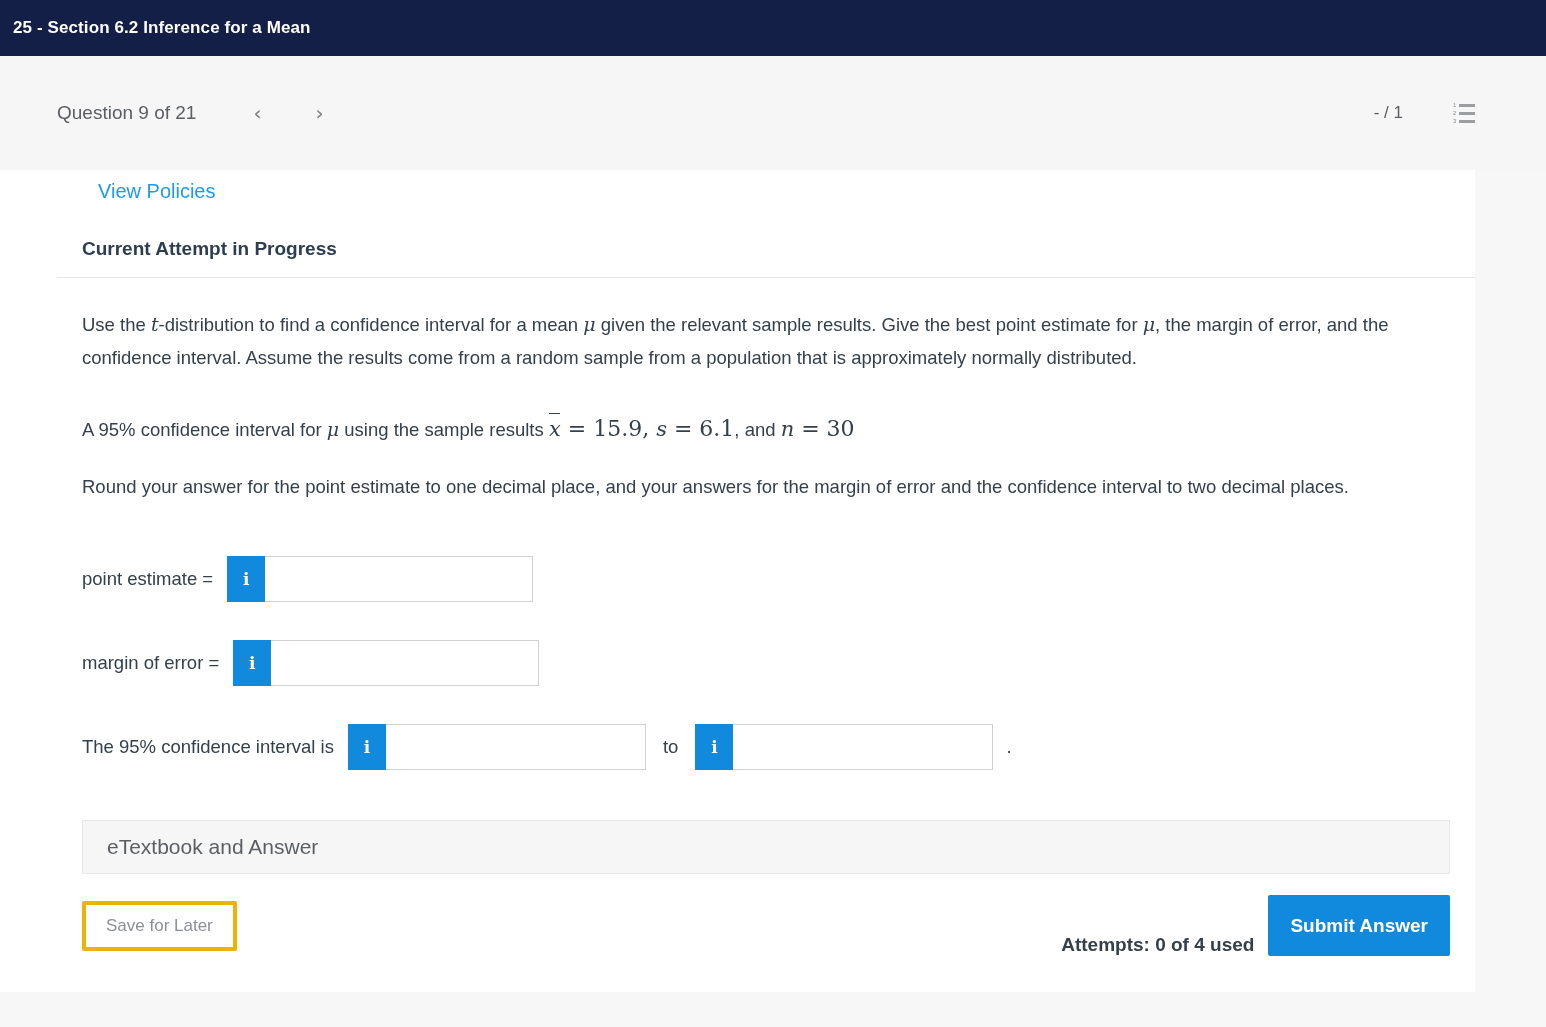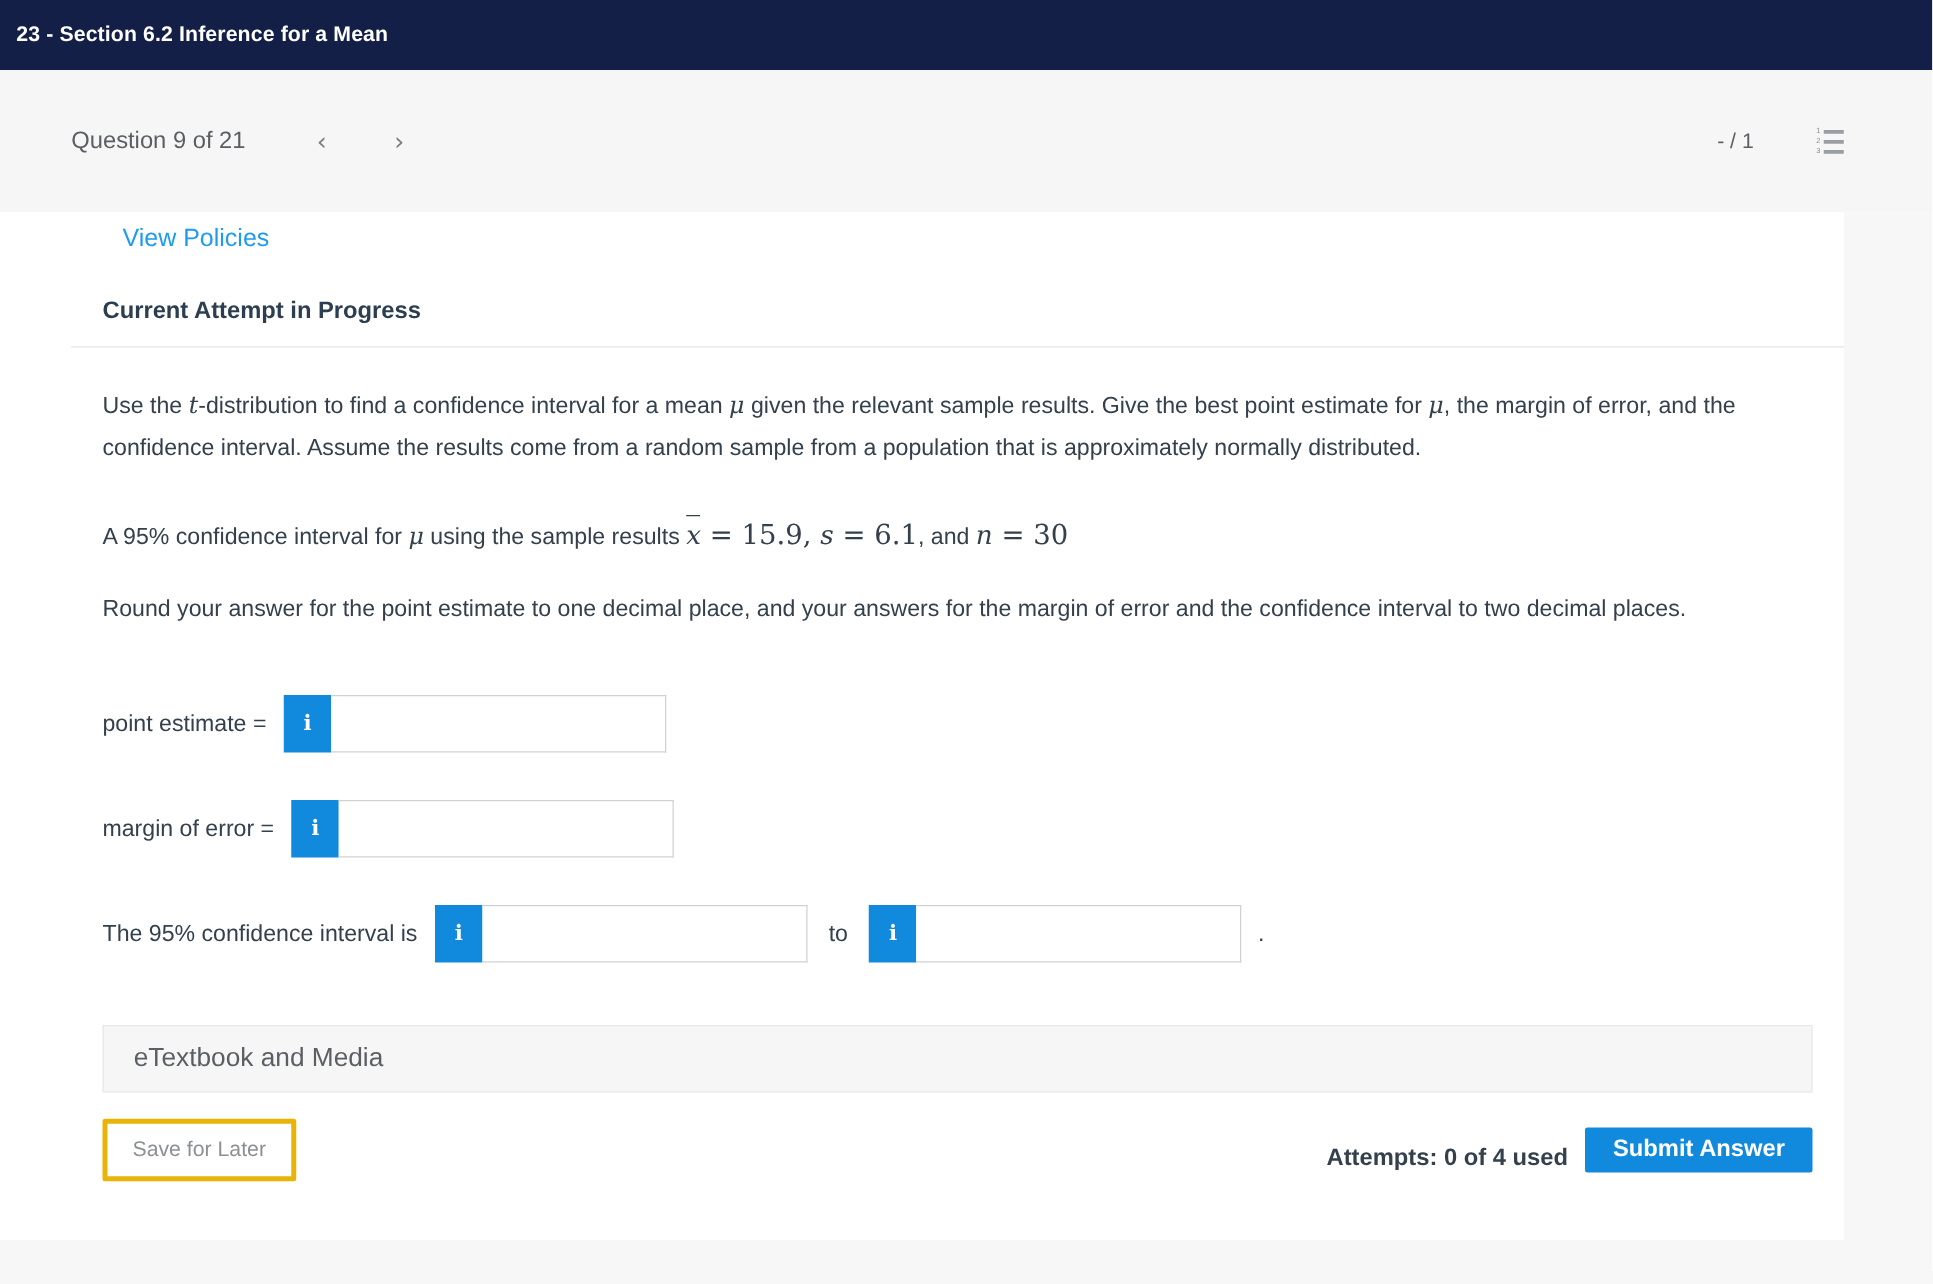--- a/index.html
+++ b/index.html
@@ -131,37 +131,37 @@
     border: 4px solid #eab308; background: #ffffff; color: #8c9095;
     font-size: 17px; padding: 0 20px; height: 50px; cursor: pointer;
     font-family: Liberation Sans, sans-serif; border-radius: 2px;
   }
   .footer-right { margin-left: auto; display: flex; align-items: flex-end; }
   .attempts {
     font-size: 19px; font-weight: bold; color: #34414d; margin-right: 14px; white-space: nowrap;
   }
   .submit-btn {
     background: #1189dd; color: #ffffff; border: none; border-radius: 2px;
-    font-size: 19px; font-weight: bold; height: 36px; padding: 0 22px; cursor: pointer;
+    font-size: 19px; font-weight: bold; height: 61px; padding: 0 22px; cursor: pointer;
     font-family: "Liberation Sans", sans-serif;
   }
 
   .page-bottom {
     position: absolute; left: 0; top: 992px; width: 1546px; height: 35px; background: #f7f7f7;
   }
   .side-left { position: absolute; left: 0; top: 170px; width: 57px; height: 822px; background: #ffffff; }
   .side-right { position: absolute; left: 1475px; top: 170px; width: 71px; height: 822px; background: #f7f7f7; }
 </style>
 </head>
 <body>
 
 <div class="page">
 
   <div class="app-header">
-    <div class="title">23 - Section 6.2 Inference for a Mean</div>
+    <div class="title">25 - Section 6.2 Inference for a Mean</div>
   </div>
 
   <div class="qbar">
     <div class="qbar-inner">
       <div class="q-label">Question 9 of 21</div>
       <div class="nav-arrows">
         <div class="nav-arrow prev">‹</div>
         <div class="nav-arrow next">›</div>
       </div>
       <div class="qbar-right">
@@ -230,21 +230,21 @@
           <input class="ans-input w-ci" type="text" value="" style="">
         </span>
         <span class="ci-to">to</span>
         <span class="field-group" style="margin-left:0">
           <button class="info-btn">i</button>
           <input class="ans-input w-ci" type="text" value="" style="">
         </span>
         <span class="ci-period">.</span>
       </div>
 
-      <div class="etextbook">eTextbook and Media</div>
+      <div class="etextbook">eTextbook and Answer</div>
 
       <div class="footer">
         <button class="save-later">Save for Later</button>
         <div class="footer-right">
           <span class="attempts">Attempts: 0 of 4 used</span>
           <button class="submit-btn">Submit Answer</button>
         </div>
       </div>
 
     </div>

